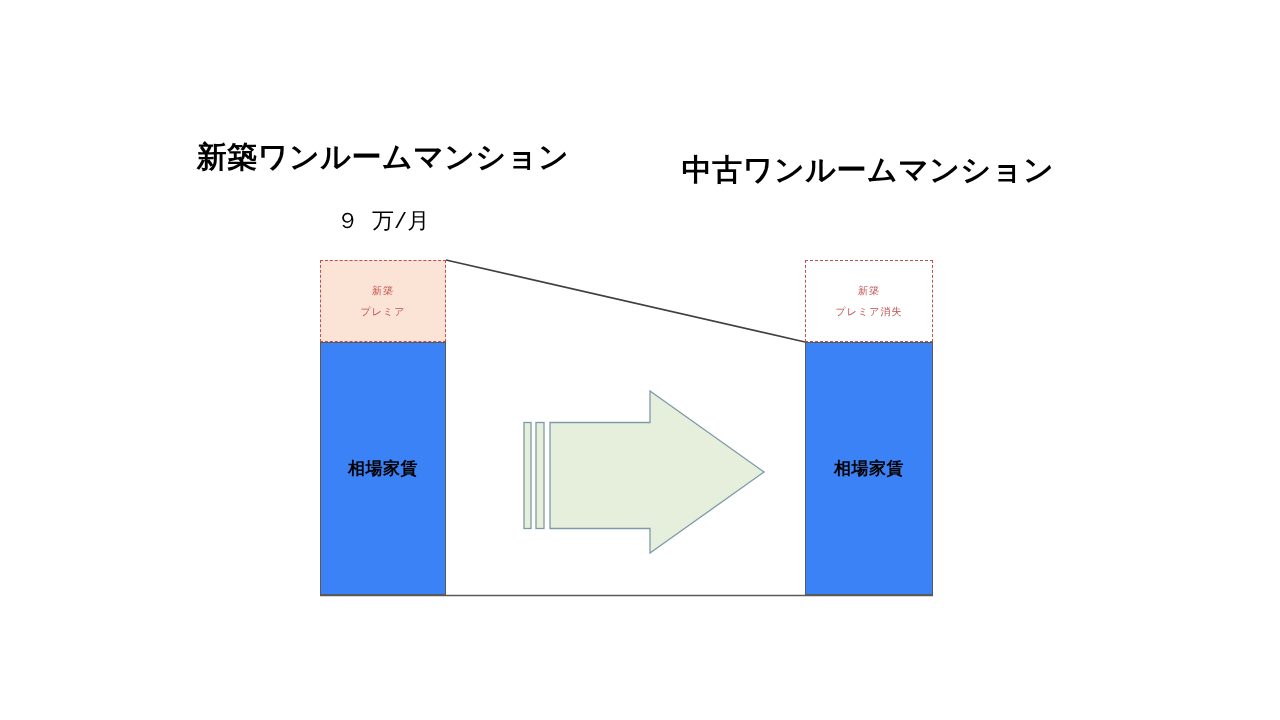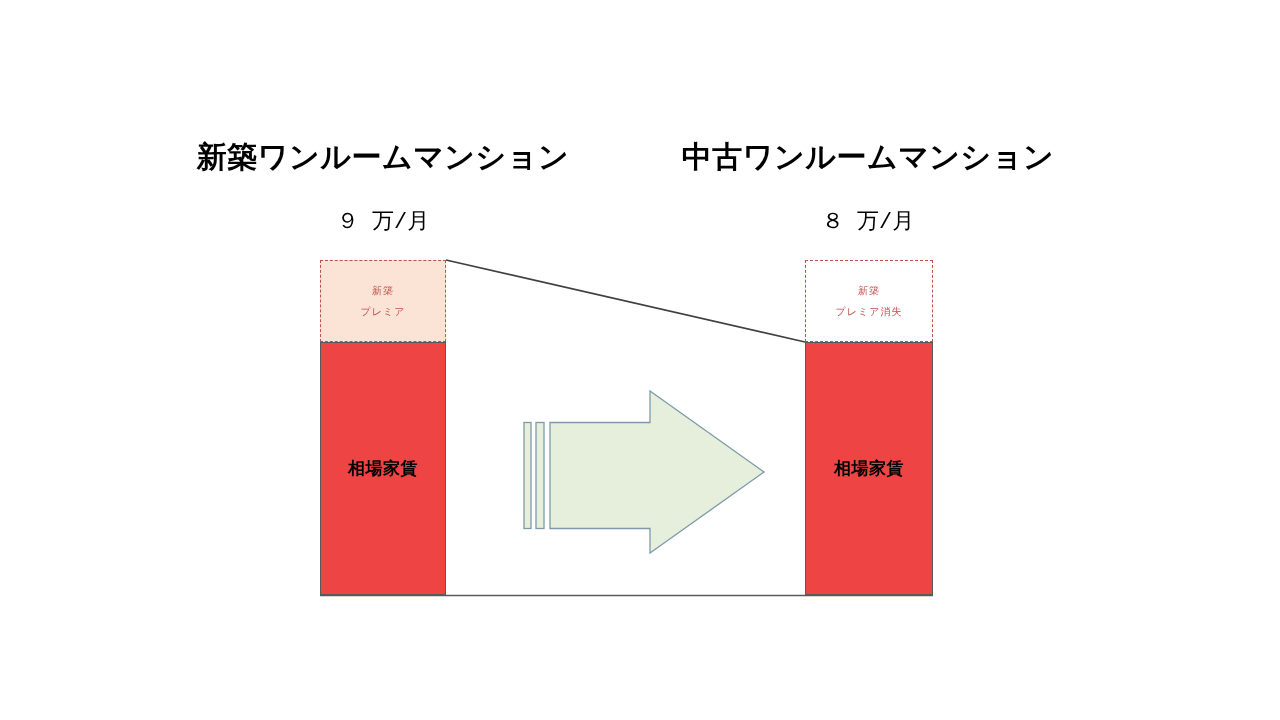--- a/index.html
+++ b/index.html
@@ -31,21 +31,21 @@
     text-align: center;
     font-family: "Liberation Serif", "DejaVu Serif", serif;
     font-weight: 700;
     font-size: 30px;
     line-height: 34px;
     letter-spacing: 0.5px;
     color: #000000;
     white-space: nowrap;
   }
   #title-left  { left: 163px; top: 140px; width: 440px; }
-  #title-right { left: 648px; top: 140px; width: 440px; }
+  #title-right { left: 648px; top: 153px; width: 440px; }
 
   .col-price {
     position: absolute;
     text-align: center;
     font-family: Liberation Mono, monospace;
     font-weight: 400;
     font-size: 22px;
     line-height: 26px;
     color: #000000;
     white-space: nowrap;
@@ -78,21 +78,21 @@
   }
   #premium-right {
     left: 805px; top: 260px;
     width: 128px; height: 82px;
     background: #FFFFFF;
   }
 
   .rent-box {
     position: absolute;
     box-sizing: border-box;
-    background: #ef4444;
+    background: #3b82f6;
     border: 1.4px solid #595959;
     display: flex;
     align-items: center;
     justify-content: center;
   }
   .rent-box .rent-label {
     text-align: center;
     font-family: "Liberation Serif", "DejaVu Serif", serif;
     font-weight: 700;
     font-size: 17px;
@@ -123,21 +123,20 @@
 </style>
 </head>
 <body>
 
 <div id="stage">
 
   <div class="col-title" id="title-left">新築ワンルームマンション</div>
   <div class="col-price" id="price-left">９ 万/月</div>
 
   <div class="col-title" id="title-right">中古ワンルームマンション</div>
-  <div class="col-price" id="price-right">８ 万/月</div>
 
   <svg id="connector-layer" width="1280" height="720" viewBox="0 0 1280 720">
     <line x1="446" y1="260" x2="805" y2="342" stroke="#404040" stroke-width="1.6"></line>
     <line x1="320" y1="595.5" x2="933" y2="595.5" stroke="#595959" stroke-width="1.6"></line>
   </svg>
 
   <div class="premium-box" id="premium-left">
     <div class="premium-label">
       <span>新築</span><br>
       <span>プレミア</span>

